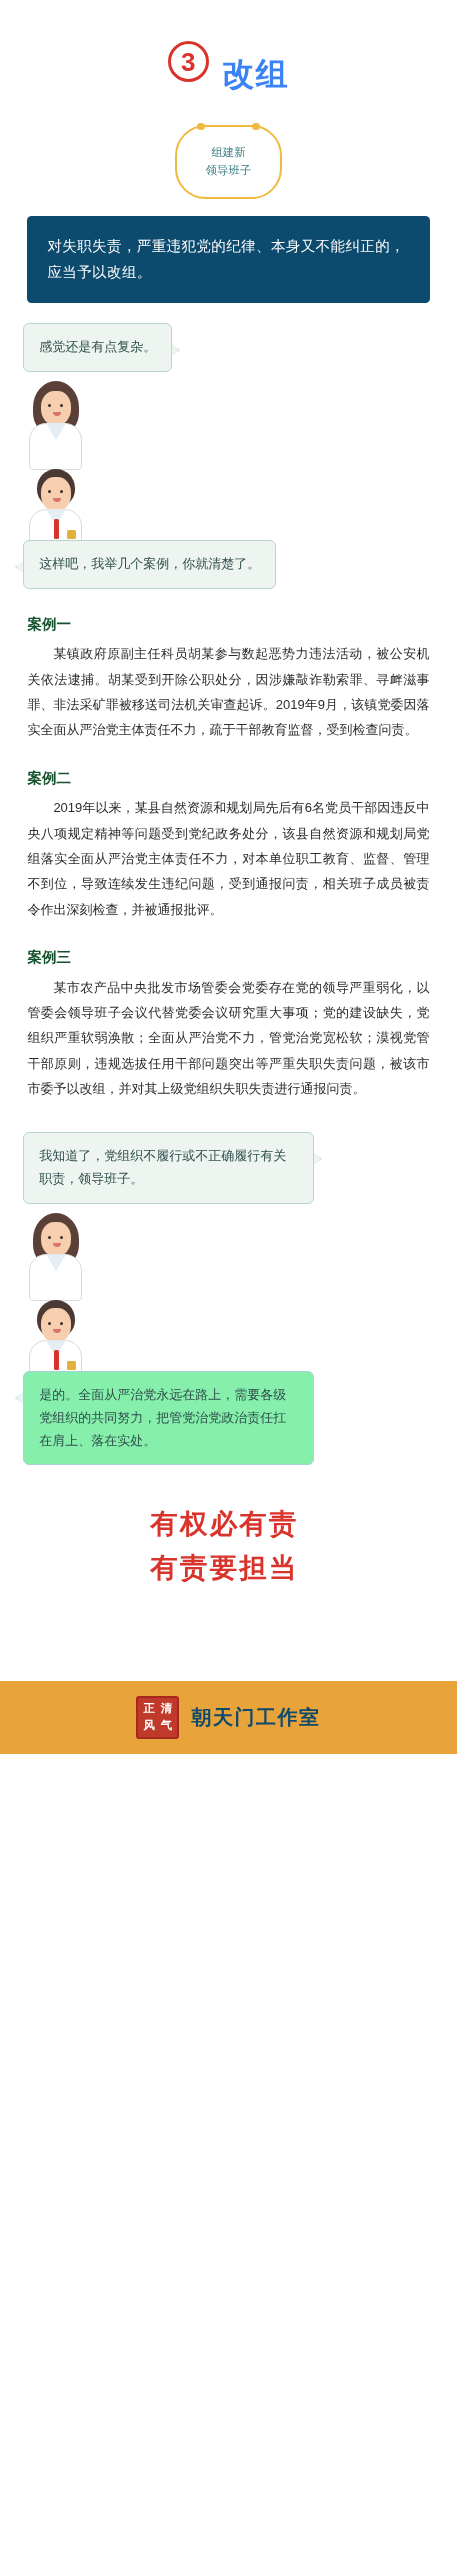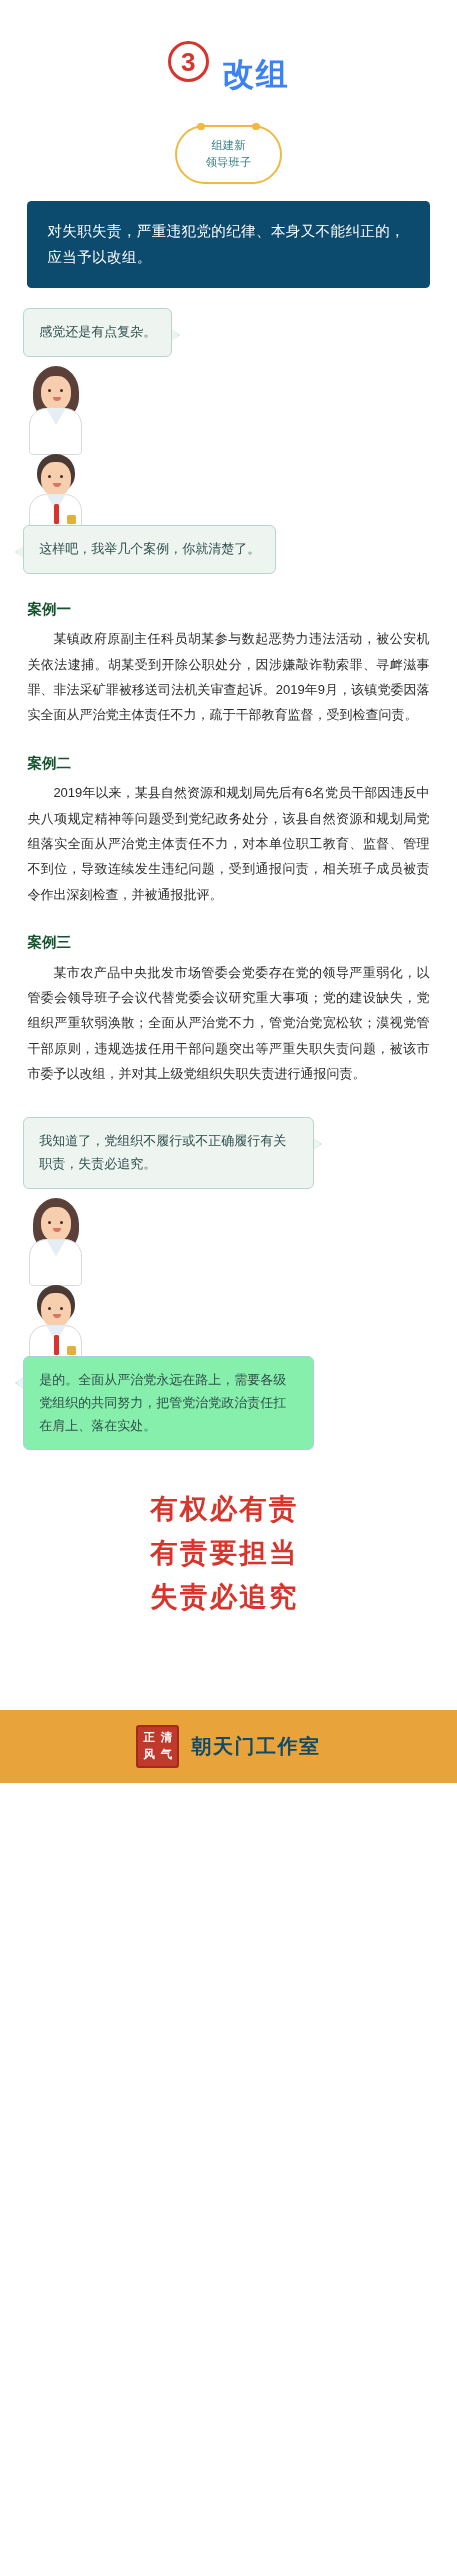--- a/index.html
+++ b/index.html
@@ -49,21 +49,21 @@
     margin-top: 27px;
   }
   
   .tag-wrap {
     display: flex;
     justify-content: center;
     margin-top: 20px;
   }
   .tag-pill {
     width: 107px;
-    height: 59px;
+    height: 74px;
     border-radius: 30.5px;
     background: #ffffff;
     border: 2.3px solid #f0b93f;
     color: #3b7f86;
     font-size: 11.4px;
     line-height: 1.5;
     display: flex;
     flex-direction: column;
     align-items: center;
     justify-content: center;
@@ -344,21 +344,21 @@
     <div class="case-title">案例二</div>
     <div class="case-body">2019年以来，某县自然资源和规划局先后有6名党员干部因违反中央八项规定精神等问题受到党纪政务处分，该县自然资源和规划局党组落实全面从严治党主体责任不力，对本单位职工教育、监督、管理不到位，导致连续发生违纪问题，受到通报问责，相关班子成员被责令作出深刻检查，并被通报批评。</div>
   </div>
 
   <div class="case">
     <div class="case-title">案例三</div>
     <div class="case-body">某市农产品中央批发市场管委会党委存在党的领导严重弱化，以管委会领导班子会议代替党委会议研究重大事项；党的建设缺失，党组织严重软弱涣散；全面从严治党不力，管党治党宽松软；漠视党管干部原则，违规选拔任用干部问题突出等严重失职失责问题，被该市市委予以改组，并对其上级党组织失职失责进行通报问责。</div>
   </div>
 
   <div class="dlg right" style="margin-top:30.5px;">
-    <div class="bubble tail-right">我知道了，党组织不履行或不正确履行有关职责，失责必追究。</div>
+    <div class="bubble tail-right">我知道了，党组织不履行或不正确履行有关职责，领导班子。</div>
     <div class="avatar">
       <div class="av-hair long"></div>
       <div class="av-face"></div>
       <div class="av-eye l"></div>
       <div class="av-eye r"></div>
       <div class="av-mouth"></div>
       <div class="av-body"></div>
       <div class="av-collar"></div>
     </div>
   </div>
@@ -374,21 +374,20 @@
       <div class="av-collar"></div>
       <div class="av-tie"></div>
       <div class="av-badge"></div>
     </div>
     <div class="bubble blue tail-left">是的。全面从严治党永远在路上，需要各级党组织的共同努力，把管党治党政治责任扛在肩上、落在实处。</div>
   </div>
 
   <div class="slogan">
     <div>有权必有责</div>
     <div>有责要担当</div>
-    <div>失责必追究</div>
   </div>
 
   <div class="footer-spacer"></div>
 
   <div class="footer">
     <div class="seal">
       <span>正</span>
       <span>清</span>
       <span>风</span>
       <span>气</span>

